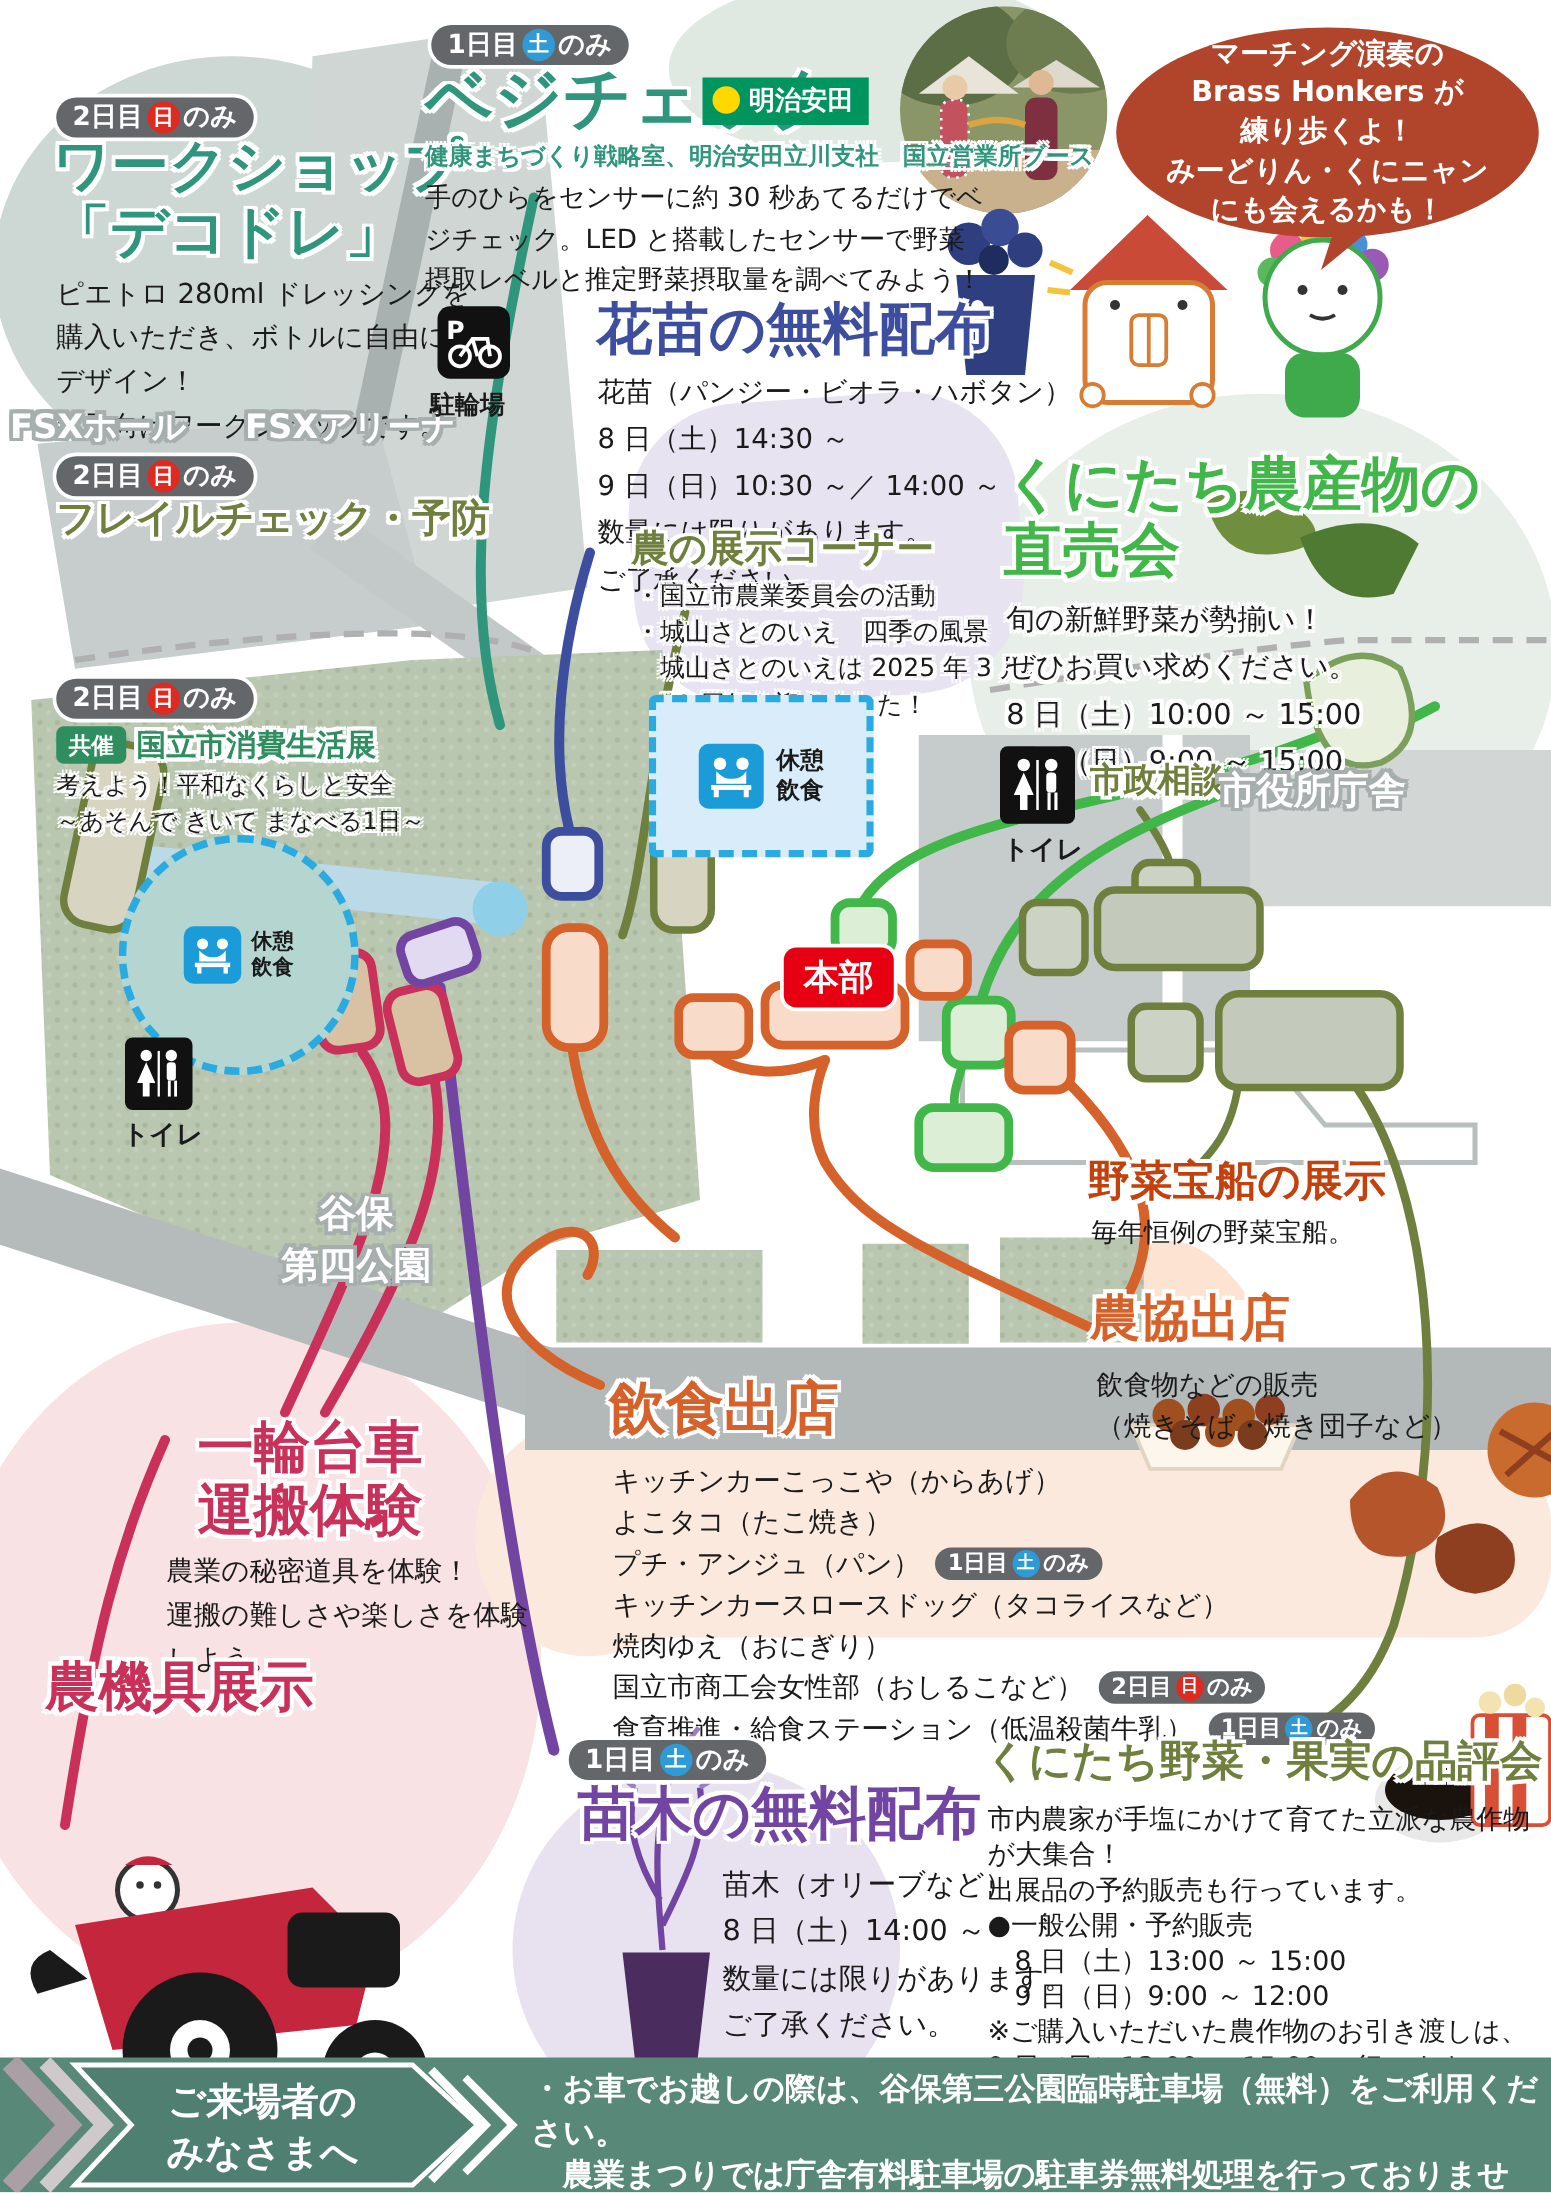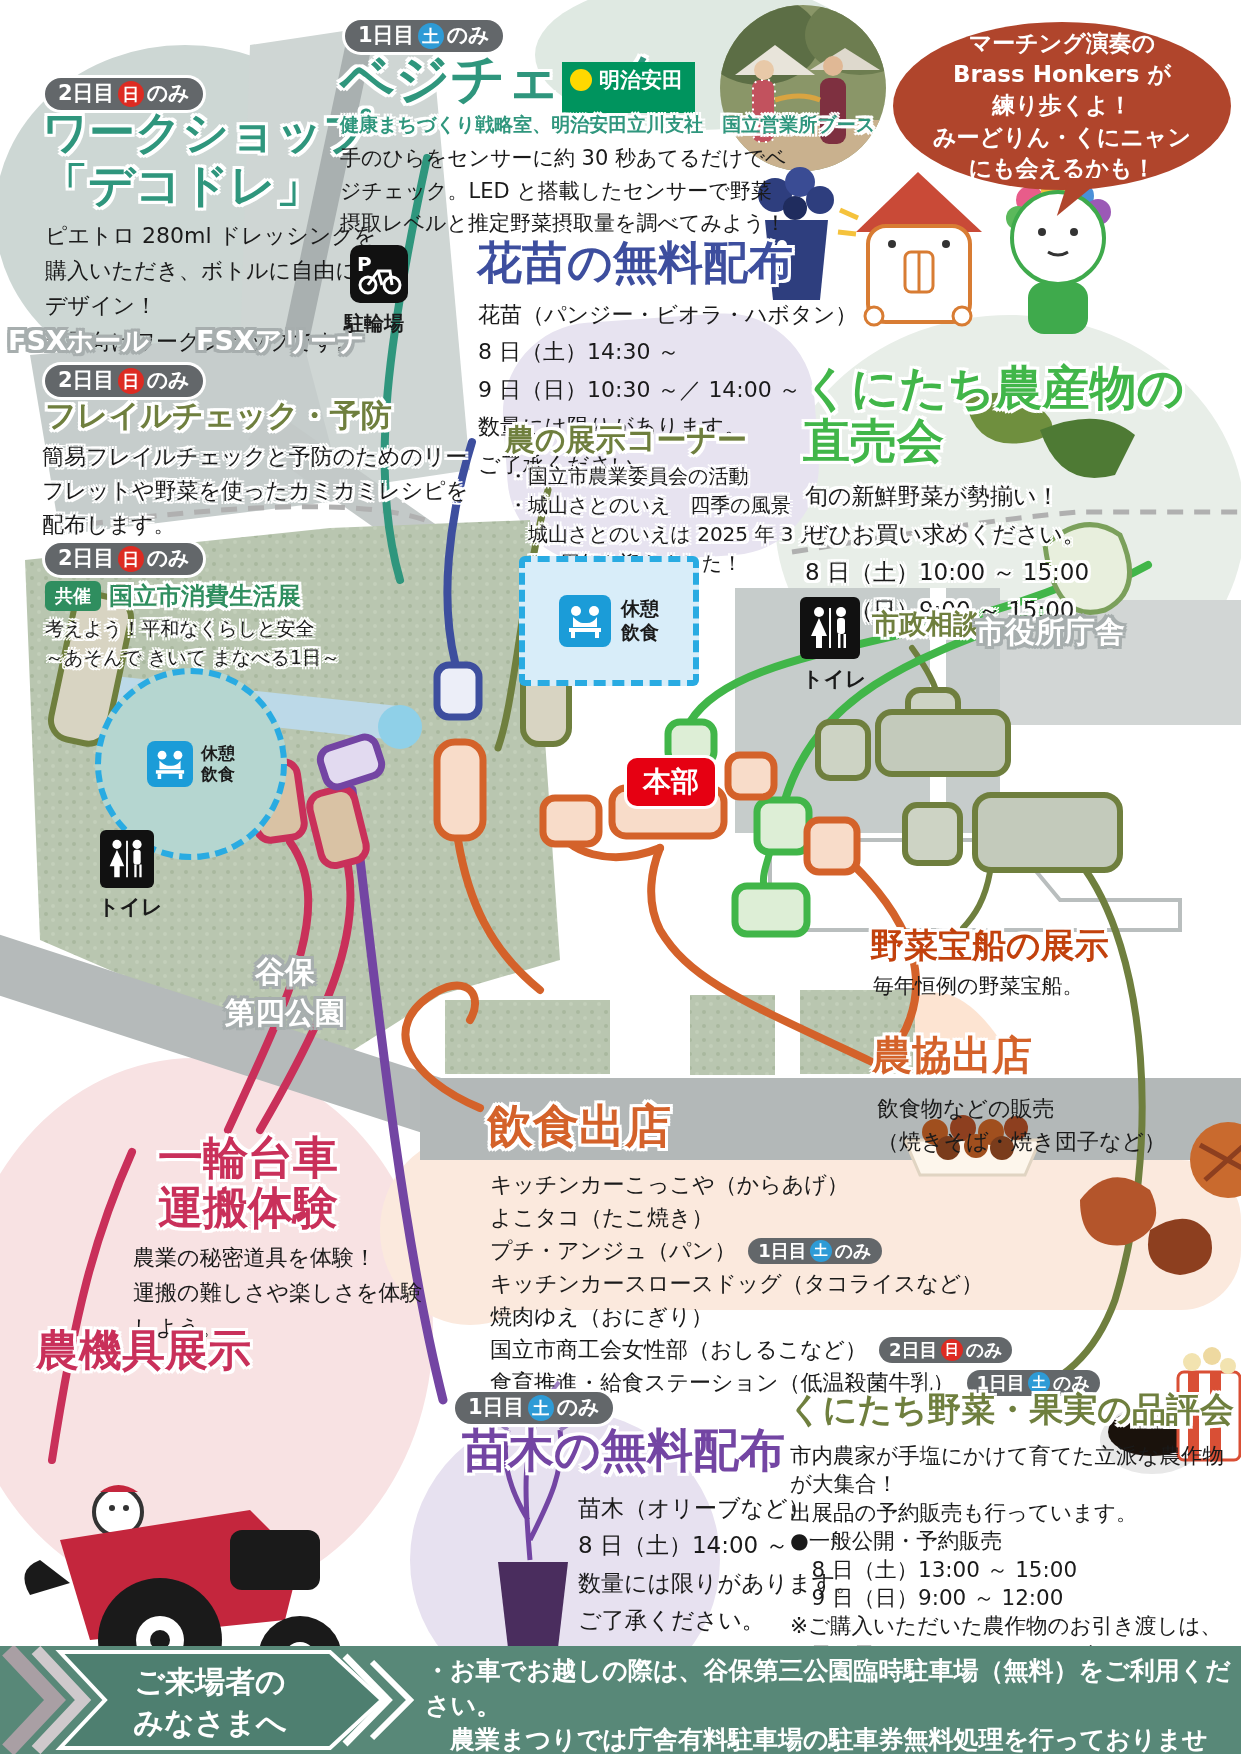--- a/index.html
+++ b/index.html
@@ -23,21 +23,21 @@
           text-align:center;font-weight:bold;}
   .bubble::after{content:"";position:absolute;left:170px;bottom:-26px;width:0;height:0;
           border-top:38px solid #b0452c;border-right:34px solid transparent;transform:skewX(-18deg);}
   .blue-dash-box{border:6px dashed #29abe2;background:#d8edf9;border-radius:6px;display:flex;align-items:center;justify-content:center;gap:10px;}
   .blue-dash-circle{border:6px dashed #29abe2;background:#b5d6d0;border-radius:50%;display:flex;align-items:center;justify-content:center;gap:8px;}
   .rest-label{font-size:19px;font-weight:bold;color:#1a1a1a;line-height:1.25;white-space:pre-line;}
   .honbu{background:#e60012;color:#fff;font-weight:bold;font-size:28px;border-radius:10px;
          display:flex;align-items:center;justify-content:center;box-shadow:0 0 0 3px #fff;}
   .toilet-box{background:#111;border-radius:6px;display:flex;align-items:center;justify-content:center;}
   .meiji{background:#00945e;color:#fff;font-weight:bold;font-size:21px;display:flex;align-items:center;gap:7px;
-         padding:4px 12px 19px 8px;}
+         padding:4px 12px 6px 8px;}
   .meiji .sun{width:22px;height:22px;border-radius:50%;background:#ffd800;}
   .kyosai{border:2px solid #2f8e5f;color:#fff;background:#2f8e5f;font-weight:bold;font-size:18px;border-radius:6px;padding:1px 8px;margin-right:8px;}
   .list-row{display:flex;align-items:center;gap:12px;height:33px;font-size:22px;color:#1a1a1a;}
   .footer{background:#588878;color:#fff;}
   .footer-label{font-weight:bold;font-size:30px;line-height:1.35;text-align:center;white-space:pre-line;}
   .footer-body{font-weight:bold;font-size:25px;line-height:1.38;white-space:pre-line;}
   .pbox{background:#111;border-radius:10px;color:#fff;font-weight:bold;display:flex;align-items:center;justify-content:center;}
 </style>
 </head>
 <body>
@@ -252,23 +252,20 @@
 
   <div class="abs grayout" style="left:8px;top:323px;font-size:27px;font-weight:bold;">FSXホール</div>
   <div class="abs grayout" style="left:196px;top:323px;font-size:27px;font-weight:bold;">FSXアリーナ</div>
 
   <div class="abs badge" style="left:45px;top:365px;">
     <span>2日目</span>
     <span class="day day-sun">日</span>
     <span>のみ</span>
   </div>
   <div class="abs sec-title halo" style="left:45px;top:398px;font-size:31px;color:#6f7f3e;">フレイルチェック・予防</div>
-  <div class="abs body-txt prelined halo" style="left:42px;top:440px;font-size:22px;line-height:1.55;">簡易フレイルチェックと予防のためのリー
-フレットや野菜を使ったカミカミレシピを
-配布します。</div>
 
   <div class="abs badge" style="left:45px;top:543px;">
     <span>2日目</span>
     <span class="day day-sun">日</span>
     <span>のみ</span>
   </div>
   <div class="abs" style="left:45px;top:580px;display:flex;align-items:center;">
     <span class="kyosai">共催</span>
     <span class="halo" style="font-size:24px;font-weight:bold;color:#2f8e5f;">国立市消費生活展</span>
   </div>

